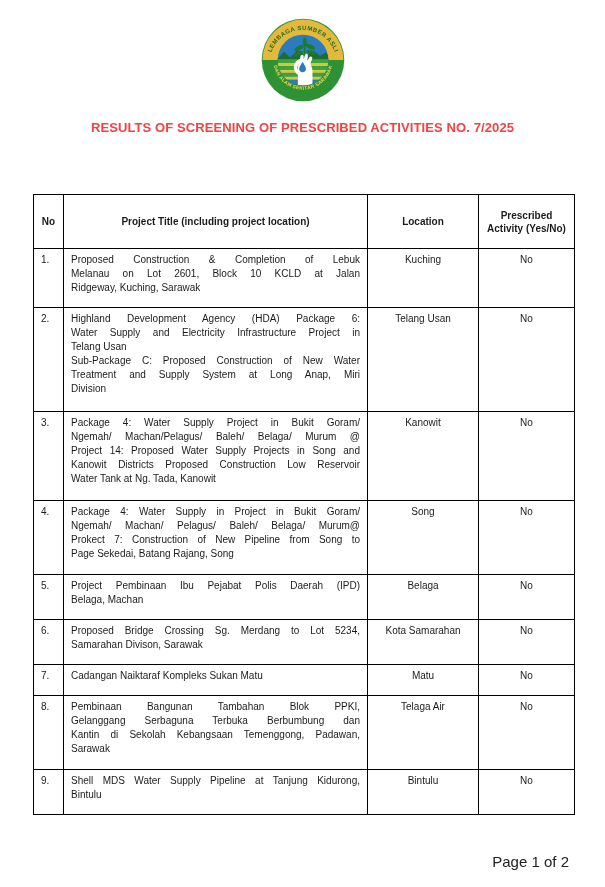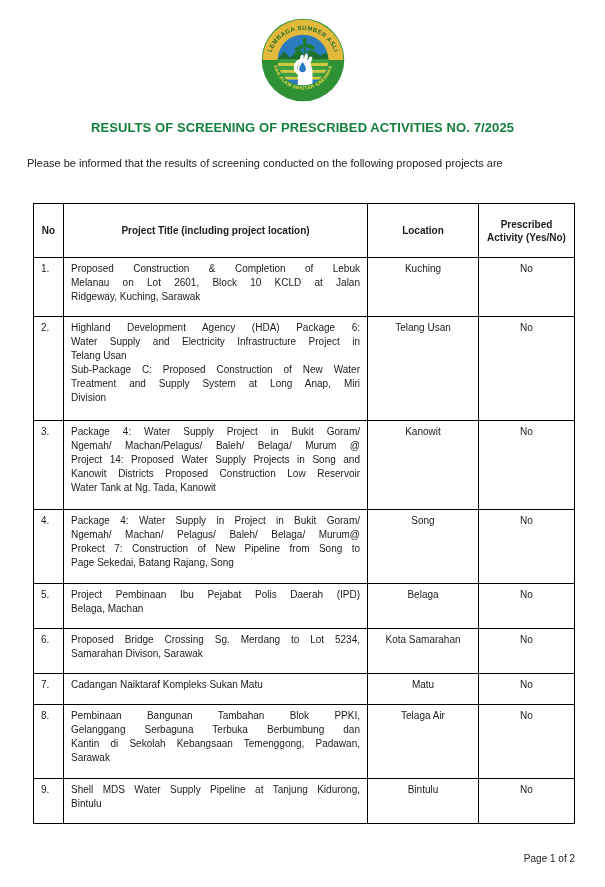--- a/index.html
+++ b/index.html
@@ -3,26 +3,26 @@
 <meta charset="utf-8">
 <style>
   html,body{margin:0;padding:0;background:#ffffff;}
   .page{
     position:relative; width:605px; height:887px; background:#ffffff;
     font-family:"Liberation Sans", sans-serif; color:#1b1b1b; overflow:hidden;
   }
   .logo-wrap{position:absolute; left:260px; top:17px; width:86px; height:86px;}
   .doc-title{
     position:absolute; left:0; top:120px; width:605px; text-align:center;
-    font-size:13px; font-weight:bold; color:#15803d; letter-spacing:.1px;
+    font-size:13px; font-weight:bold; color:#ef4444; letter-spacing:.1px;
   }
   .intro{position:absolute; left:27px; top:155px; font-size:11px; line-height:16px; color:#222;}
   .intro div{white-space:nowrap;}
   table.screening{
-    position:absolute; left:33px; top:203px; width:541px;
+    position:absolute; left:33px; top:194px; width:541px;
     border-collapse:collapse; table-layout:fixed;
     font-size:10px; line-height:14px; color:#1b1b1b;
   }
   table.screening td, table.screening th{border:1px solid #000;}
   thead th{
     font-weight:bold; text-align:center; vertical-align:middle;
     padding:3px 6px; height:47px; font-size:10px; line-height:13px;
   }
   tbody td{vertical-align:top;}
   .cell-no{padding:4px 2px 4px 7px; text-align:left;}
@@ -32,21 +32,21 @@
   .jline.plast{text-align:left; text-align-last:left;}
   tbody tr:nth-child(1){height:58px;}
   tbody tr:nth-child(2){height:104px;}
   tbody tr:nth-child(3){height:89px;}
   tbody tr:nth-child(4){height:74px;}
   tbody tr:nth-child(5){height:45px;}
   tbody tr:nth-child(6){height:45px;}
   tbody tr:nth-child(7){height:30px;}
   tbody tr:nth-child(8){height:74px;}
   tbody tr:nth-child(9){height:45px;}
-  .page-num{position:absolute; right:30px; top:853px; font-size:10px; color:#222;}
+  .page-num{position:absolute; right:36px; top:853px; font-size:15px; color:#222;}
 </style>
 </head>
 <body>
 
 <div class="page">
 
   <div class="logo-wrap">
     <svg viewBox="0 0 100 100" width="86" height="86">
       <defs>
         <clipPath id="innerclip">
@@ -94,21 +94,20 @@
       </text>
       <text font-size="5.6" font-weight="bold" fill="#f2d94a" letter-spacing="0.4" font-family="Liberation Sans, sans-serif">
         <textPath href="#botarc" startOffset="50%" text-anchor="middle">DAN ALAM SEKITAR SARAWAK</textPath>
       </text>
     </svg>
   </div>
 
   <div class="doc-title">RESULTS OF SCREENING OF PRESCRIBED ACTIVITIES NO. 7/2025</div>
 
   <div class="intro">
-    <div>Please be informed that the results of screening conducted on the following proposed projects are</div>
   </div>
 
   <table class="screening">
     <colgroup>
       <col style="width:30px">
         <col style="width:304px">
         <col style="width:111px">
         <col style="width:96px">
     </colgroup>
     <thead>

